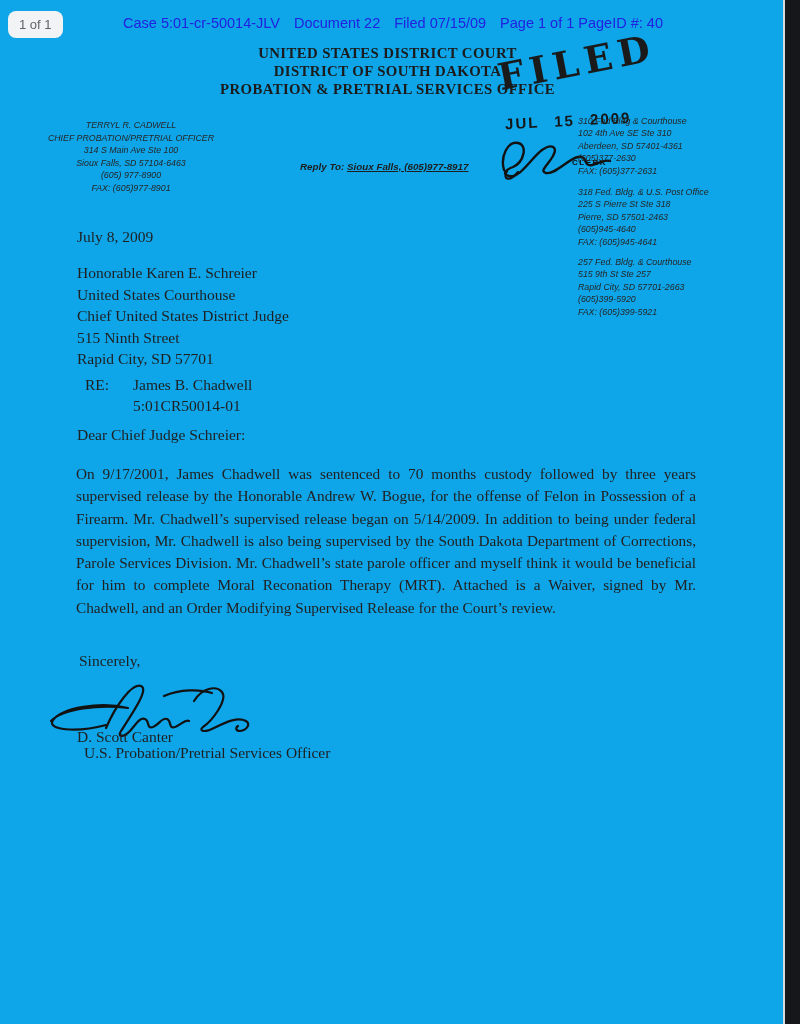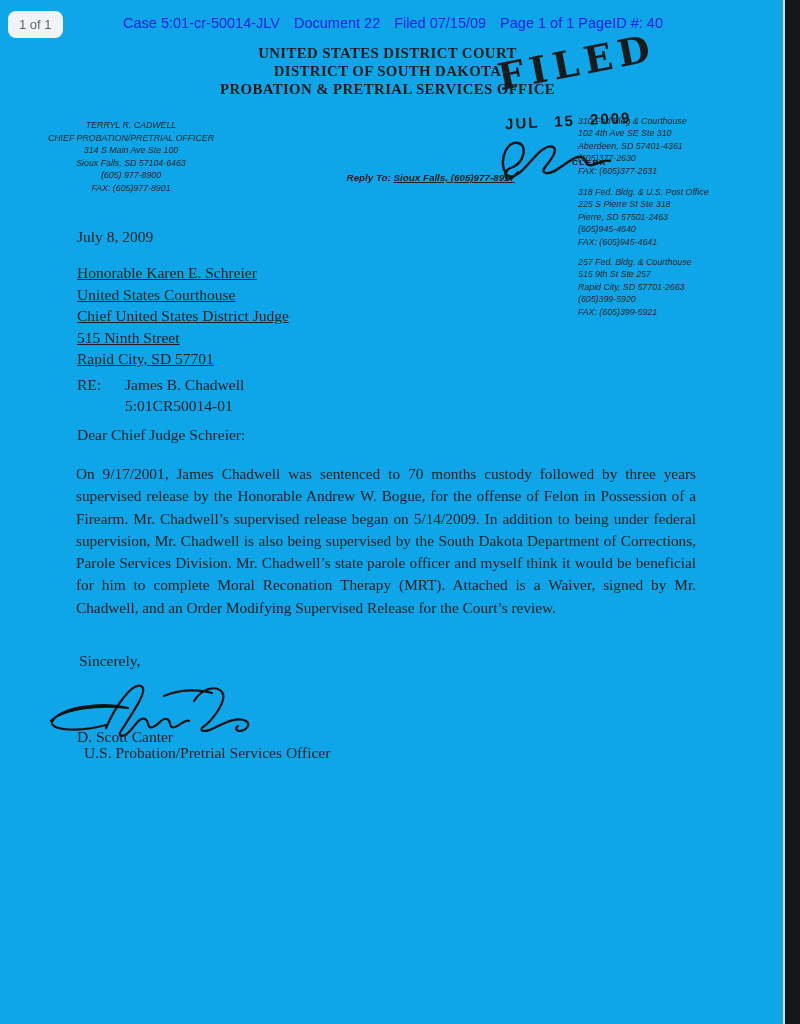--- a/index.html
+++ b/index.html
@@ -29,21 +29,21 @@
   .title-block {
     position:absolute; top:45px; left:0; width:775px; text-align:center;
     font-family:"Liberation Serif", serif; font-weight:bold;
     font-size:14.8px; line-height:17.8px; letter-spacing:0.4px; color:#1b1b1b;
   }
   .sender-block {
     position:absolute; left:36px; top:119px; width:190px; text-align:center;
     font:italic 8.8px/12.6px "Liberation Sans", sans-serif; color:#262626;
   }
   .reply-to {
-    position:absolute; left:300px; top:172px; width:215px; text-align:right;
+    position:absolute; left:300px; top:161px; width:215px; text-align:left;
     font:italic bold 9.8px "Liberation Sans", sans-serif; color:#1e1e1e; white-space:nowrap;
   }
   .reply-to .rt-value { text-decoration:underline; }
   .office {
     position:absolute; left:578px; width:168px; 
     font:italic 8.8px/12.4px "Liberation Sans", sans-serif; color:#262626;
   }
   .office.aberdeen { top:115px; }
   .office.pierre   { top:186px; }
   .office.rapid    { top:256px; }
@@ -62,23 +62,23 @@
   }
   .clerk-sig { position:absolute; left:496px; top:132px; }
   .clerk-label {
     position:absolute; left:572px; top:158px;
     font:bold 8px "Liberation Sans", sans-serif; letter-spacing:1.5px; color:#111;
   }
 
   
   .serif-line { font-size:15.5px; white-space:nowrap; }
   .letter-date { position:absolute; left:77px; top:228px; }
-  .recipient   { position:absolute; left:77px; top:262px; line-height:21.5px; font-size:15.5px;text-decoration:underline; }
+  .recipient   { position:absolute; left:77px; top:262px; line-height:21.5px; font-size:15.5px; }
   .re-row { position:absolute; left:77px; top:374px; display:flex; font-size:15.5px; line-height:21px; }
-  .re-label { width:48px; }
+  .re-label { width:48px;margin-left:8px; }
   .salutation { position:absolute; left:77px; top:426px; }
   .body-par {
     position:absolute; left:76px; top:463px; width:620px;
     font-size:15.3px; line-height:22.3px;
     text-align:justify; text-align-last:left; color:#212121;
   }
   .closing { position:absolute; left:79px; top:652px; }
   .officer-sig { position:absolute; left:48px; top:679px; }
   .signer-name  { position:absolute; left:77px; top:728px; }
   .signer-title { position:absolute; left:84px; top:744px; }

